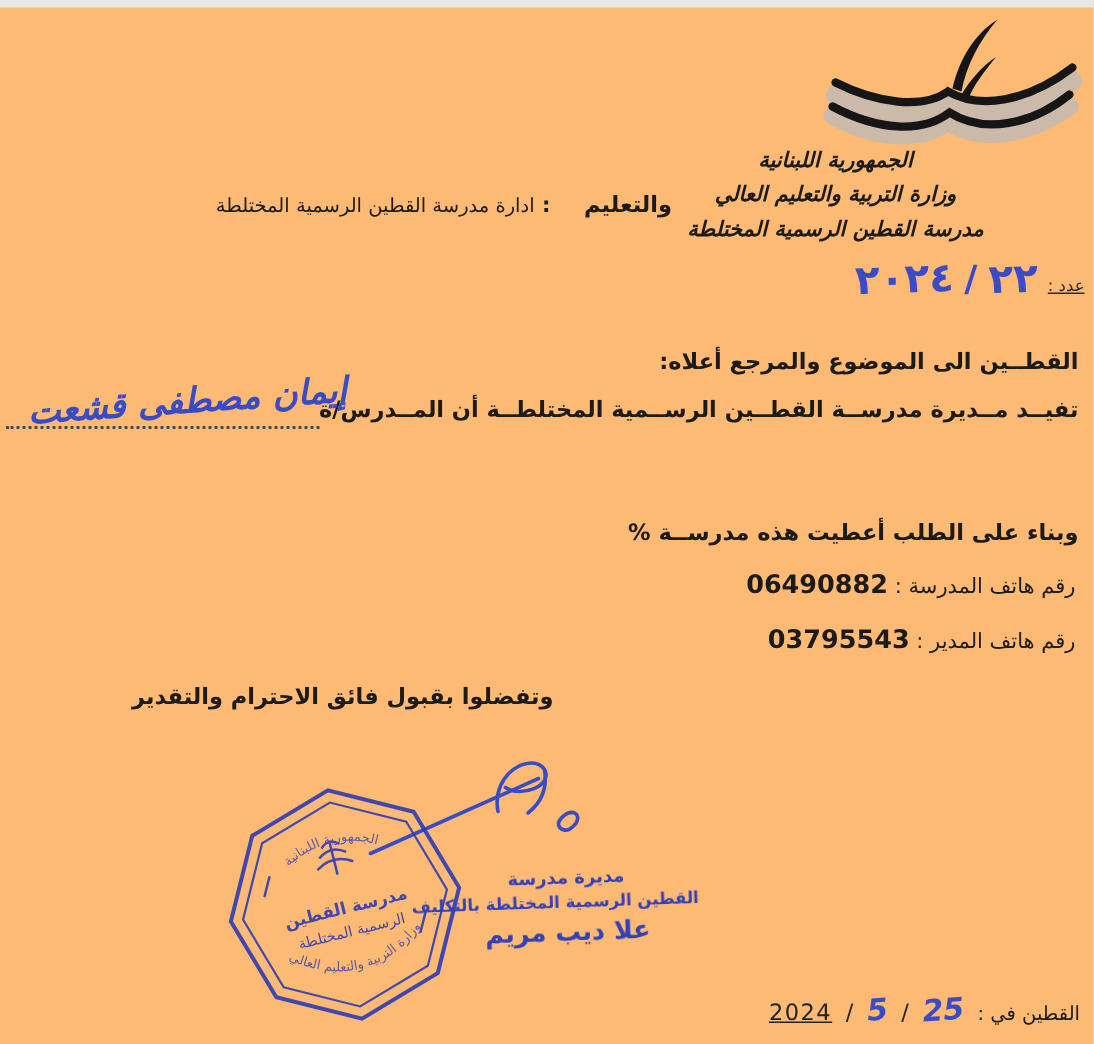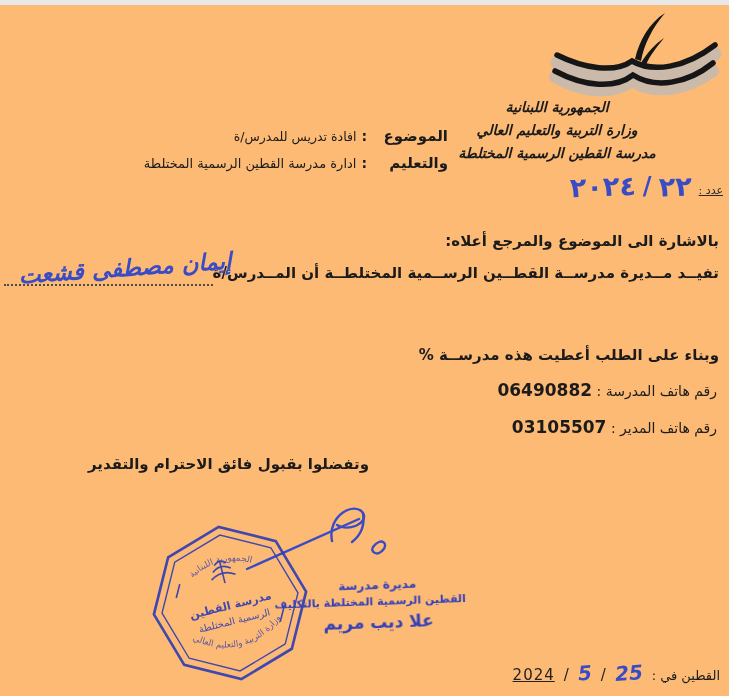--- a/index.html
+++ b/index.html
@@ -91,44 +91,41 @@
 
   <div class="numrow">
     <span class="lbl">عدد :</span>
     <span class="hw hwnum">٢٢</span>
     <span class="hw hwsep">/</span>
     <span class="hw hwnum">٢٠٢٤</span>
   </div>
 
   <div class="recipient">
     <div class="rrow">
-      <span class="rlabel">الموضوع</span><span class="rsep">:</span><span class="rv-plain">افادة تدريس للمدرس/ة</span>
-    </div>
-    <div class="rrow">
       <span class="rlabel">والتعليم</span><span class="rsep">:</span><span class="rv-mid">ادارة مدرسة القطين الرسمية المختلطة</span>
     </div>
   </div>
 
-  <div class="bline" style="top:227px">بالاشارة الى الموضوع والمرجع أعلاه:</div>
+  <div class="bline" style="top:227px">القطــين الى الموضوع والمرجع أعلاه:</div>
 
   <div class="bline b2" style="top:259px">
     <span class="stmt">تفيــد مــديرة مدرســة القطــين الرســمية المختلطــة أن المــدرس/ة</span>
     <span class="leader"></span>
   </div>
   <div class="handname hw">إيمان مصطفى قشعت</div>
 
   <div class="bline" style="top:341px">وبناء على الطلب أعطيت هذه مدرســة %</div>
 
   <div class="bline" style="top:375px;right:12px;font-weight:normal;font-size:14px;">
     <span>رقم هاتف المدرسة :</span>
     <span class="phone-num">06490882</span>
   </div>
   <div class="bline" style="top:412px;right:12px;font-weight:normal;font-size:14px;">
     <span>رقم هاتف المدير :</span>
-    <span class="phone-num">03105507</span>
+    <span class="phone-num">03795543</span>
   </div>
 
   <div class="closing">وتفضلوا بقبول فائق الاحترام والتقدير</div>
 
   <svg class="sig" viewBox="0 0 200 82" aria-hidden="true">
     <g fill="none" stroke="#3a4cc5" stroke-width="2.4" stroke-linecap="round">
       <path d="M97 44 C 92 18, 120 4, 128 16 C 134 27, 112 35, 102 28"></path>
       <path d="M128 16 C 130 28, 126 38, 117 45"></path>
       <path d="M124 22 L 12 72"></path>
       <path d="M138 50 c 8 -11, 17 -3, 9 4 c -5 5, -12 1, -9 -4"></path>

